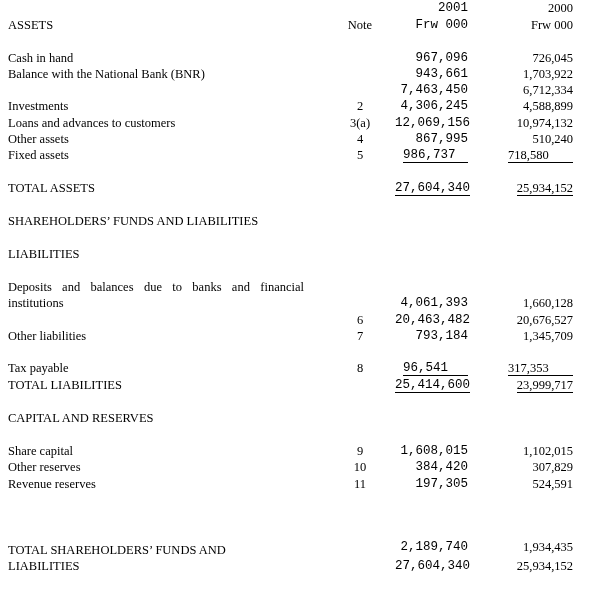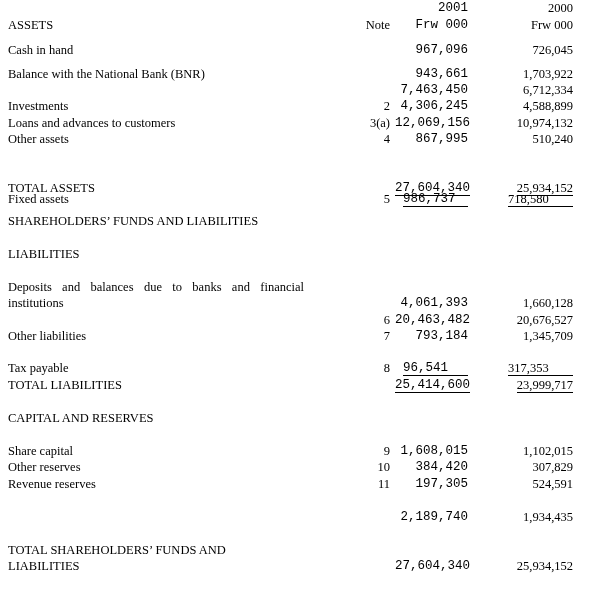--- a/index.html
+++ b/index.html
@@ -3,21 +3,21 @@
 <meta charset="utf-8">
 <style>
   html, body { margin: 0; padding: 0; background: #ffffff; }
   body {
     width: 601px; height: 609px; position: relative; overflow: hidden;
     font-family: "Liberation Serif", "DejaVu Serif", serif;
     font-size: 12.5px; color: #000; line-height: 16px;
   }
   .row { position: absolute; left: 0; width: 601px; height: 16px; }
   .lbl { position: absolute; left: 8px; white-space: nowrap; }
-  .note { position: absolute; left: 330px; width: 60px; text-align: right; }
+  .note { position: absolute; left: 330px; width: 60px; text-align: center; }
   .c1 { position: absolute; left: 395px; width: 73px; text-align: right; font-family: Liberation Mono, monospace; }
   .c2 { position: absolute; left: 500px; width: 73px; text-align: right; }
   .ul-num { display: inline-block; border-bottom: 1px solid #000; line-height: 13px; }
   .ul-wide { display: inline-block; border-bottom: 1px solid #000; line-height: 13px; text-align: left; }
   .c1 .ul-wide { width: 65px; }
   .c2 .ul-wide { width: 65px; }
   .just { position: absolute; left: 8px; width: 296px; text-align: justify; text-align-last: justify; }
 </style>
 </head>
 <body>
@@ -27,21 +27,21 @@
   <span class="c2">2000</span>
 </div>
 <div class="row" style="top:17px;">
   <span class="lbl">ASSETS</span>
   <span class="note">Note</span>
   <span class="c1">Frw 000</span>
   <span class="c2">Frw 000</span>
 </div>
 
 <div>
-  <div class="row" style="top:42px;">
+  <div class="row" style="top:50px;">
     <span class="lbl">Cash in hand</span>
     <span class="c1">967,096</span>
     <span class="c2">726,045</span>
   </div>
   <div class="row" style="top:66px;">
     <span class="lbl">Balance with the National Bank (BNR)</span>
     <span class="c1">943,661</span>
     <span class="c2">1,703,922</span>
   </div>
   <div class="row" style="top:82px;">
@@ -59,21 +59,21 @@
     <span class="note">3(a)</span>
     <span class="c1">12,069,156</span>
     <span class="c2">10,974,132</span>
   </div>
   <div class="row" style="top:131px;">
     <span class="lbl">Other assets</span>
     <span class="note">4</span>
     <span class="c1">867,995</span>
     <span class="c2">510,240</span>
   </div>
-  <div class="row" style="top:147px;margin-top:44px;">
+  <div class="row" style="top:147px;">
     <span class="lbl">Fixed assets</span>
     <span class="note">5</span>
     <span class="c1"><span class="ul-wide">986,737</span></span>
     <span class="c2"><span class="ul-wide">718,580</span></span>
   </div>
   <div class="row" style="top:180px;">
     <span class="lbl">TOTAL ASSETS</span>
     <span class="c1"><span class="ul-num">27,604,340</span></span>
     <span class="c2"><span class="ul-num">25,934,152</span></span>
   </div>
@@ -134,21 +134,21 @@
     <span class="note">10</span>
     <span class="c1">384,420</span>
     <span class="c2">307,829</span>
   </div>
   <div class="row" style="top:476px;">
     <span class="lbl">Revenue reserves</span>
     <span class="note">11</span>
     <span class="c1">197,305</span>
     <span class="c2">524,591</span>
   </div>
-  <div class="row" style="top:509px;">
+  <div class="row" style="top:539px;">
     <span class="c1">2,189,740</span>
     <span class="c2">1,934,435</span>
   </div>
 </div>
 
 <div class="row" style="top:542px;padding-left:42px;">
   <span class="lbl">TOTAL SHAREHOLDERS’ FUNDS AND</span>
 </div>
 <div class="row" style="top:558px;">
   <span class="lbl">LIABILITIES</span>

